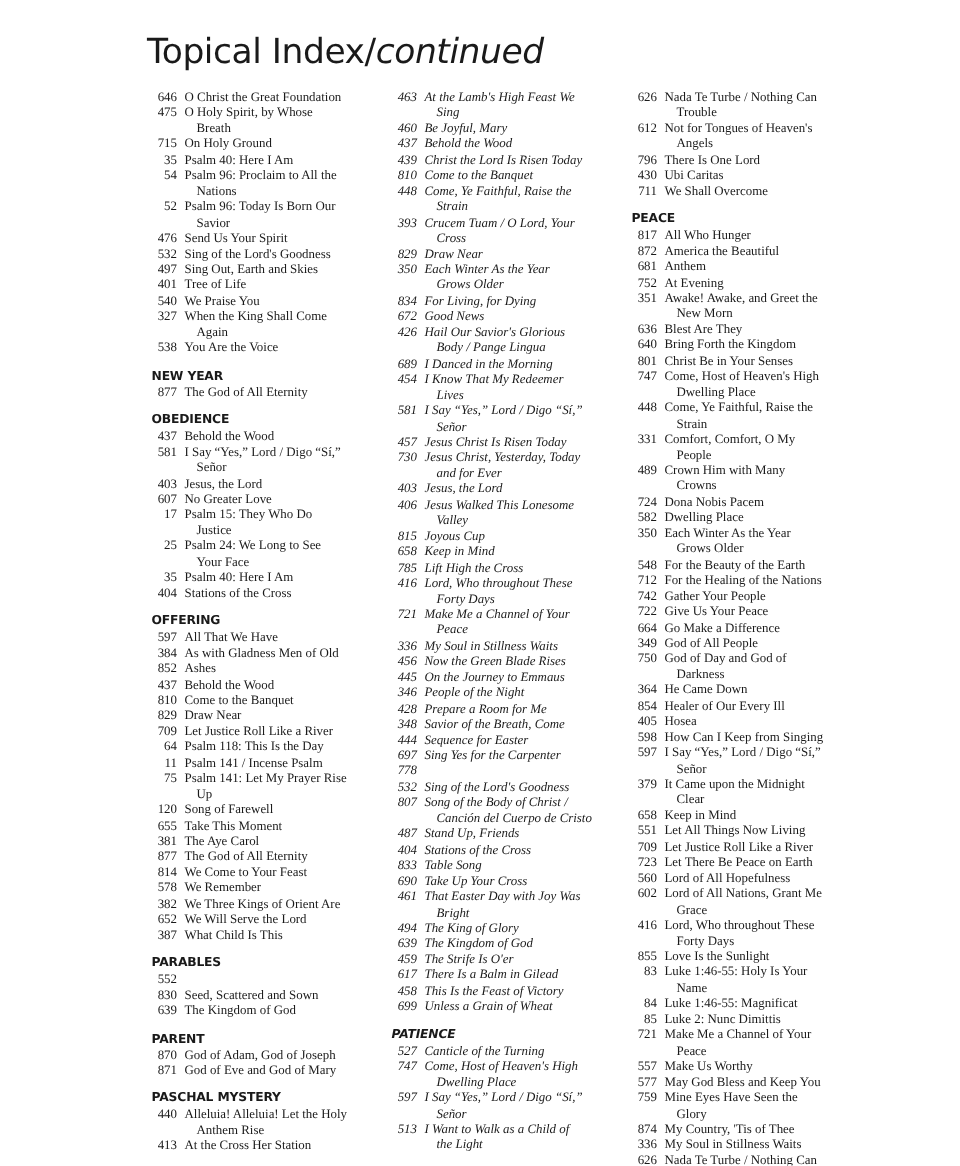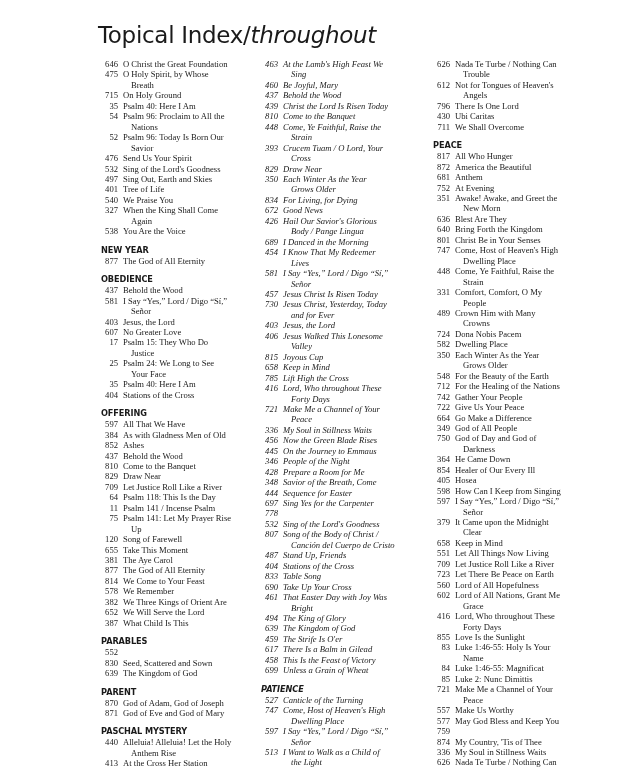--- a/index.html
+++ b/index.html
@@ -9,35 +9,35 @@
     font-family: "DejaVu Sans", sans-serif; font-size: 23px; font-weight: normal;
     letter-spacing: -0.3px; color: #1a1a1a; white-space: nowrap;
   }
   .title .cont { font-style: italic; }
   .col {
     position: absolute; top: 59px;
     font-family: "Liberation Serif", serif; font-size: 8.6px; line-height: 10.45px;
   }
   .col1 { left: 101px; width: 158px; }
   .col2 { left: 261px; width: 155px; font-style: italic; }
-  .col3 { left: 421px; width: 165px; margin-left: 12px; }
+  .col3 { left: 421px; width: 165px; }
   .heading {
     font-family: "DejaVu Sans", sans-serif; font-weight: bold; font-size: 8.2px;
     letter-spacing: -0.1px; margin-top: 8px; line-height: 11px;
   }
   .section:first-child .heading { margin-top: 0; }
   .entry { display: flex; }
   .num { width: 17px; text-align: right; flex: 0 0 17px; }
   .text { padding-left: 5px; flex: 1; }
   .text .line2 { display: block; padding-left: 8px; }
 </style>
 </head>
 <body>
 
-<div class="title"><span>Topical Index/</span><span class="cont">throughout</span></div>
+<div class="title"><span>Topical Index/</span><span class="cont">continued</span></div>
 
 <div class="col col1">
     <div class="section">
       <div class="entry">
         <span class="num">646</span>
         <span class="text"><span>O Christ the Great Foundation</span></span>
       </div>
       <div class="entry">
         <span class="num">475</span>
         <span class="text"><span>O Holy Spirit, by Whose</span><span class="line2">Breath</span></span>
@@ -639,20 +639,21 @@
       <div class="entry">
         <span class="num">557</span>
         <span class="text"><span>Make Us Worthy</span></span>
       </div>
       <div class="entry">
         <span class="num">577</span>
         <span class="text"><span>May God Bless and Keep You</span></span>
       </div>
       <div class="entry">
         <span class="num">759</span>
+        <span class="text"><span>Mine Eyes Have Seen the</span><span class="line2">Glory</span></span>
       </div>
       <div class="entry">
         <span class="num">874</span>
         <span class="text"><span>My Country, 'Tis of Thee</span></span>
       </div>
       <div class="entry">
         <span class="num">336</span>
         <span class="text"><span>My Soul in Stillness Waits</span></span>
       </div>
       <div class="entry">

